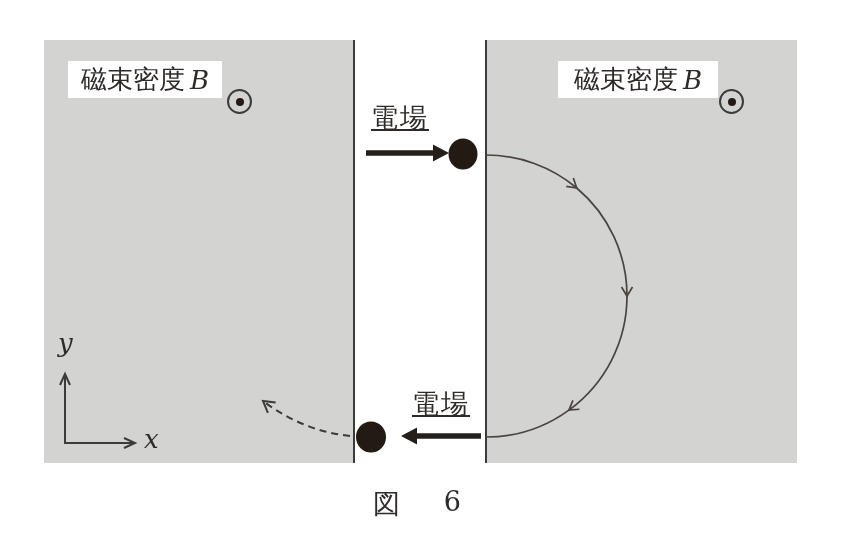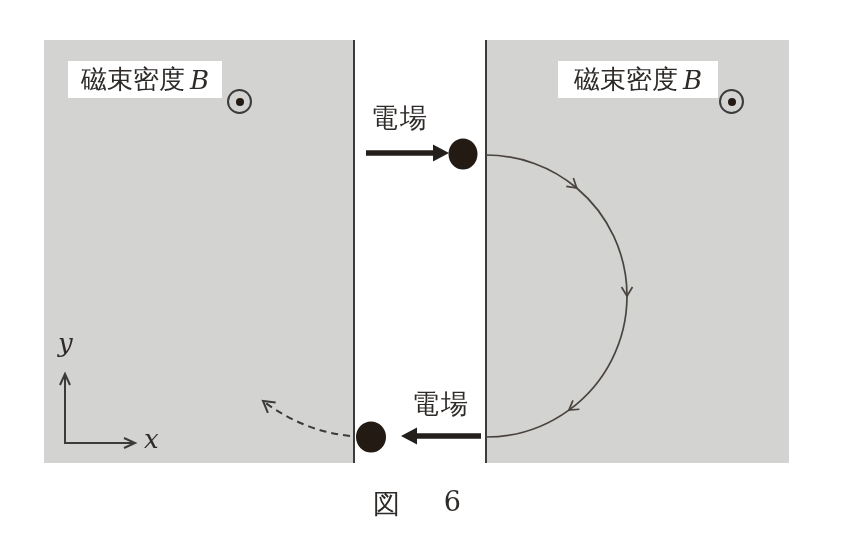--- a/index.html
+++ b/index.html
@@ -7,20 +7,21 @@
     padding: 0;
     background: #ffffff;
     font-family: "DejaVu Serif", "Liberation Serif", serif;
   }
   #canvas {
     position: relative;
     width: 789px;
     height: 541px;
     background: #ffffff;
     overflow: hidden;
+    padding-left: 28px;
   }
   .region {
     position: absolute;
     top: 40px;
     height: 423px;
     background: #d3d3d2;
     z-index: 1;
   }
   #region-left {
     left: 44px;
@@ -82,20 +83,21 @@
     position: absolute;
     width: 66px;
     height: 32px;
     font-size: 27px;
     color: #2e2a28;
     text-align: center;
     line-height: 32px;
     z-index: 3;
     white-space: nowrap;
     letter-spacing: 2px;
+    text-decoration: underline;
   }
   #efield-label-top { left: 367px; top: 102px; }
   #efield-label-bottom { left: 408px; top: 388px; }
   .axis-label {
     position: absolute;
     font-style: italic;
     font-size: 26px;
     color: #2e2a28;
     z-index: 3;
   }

